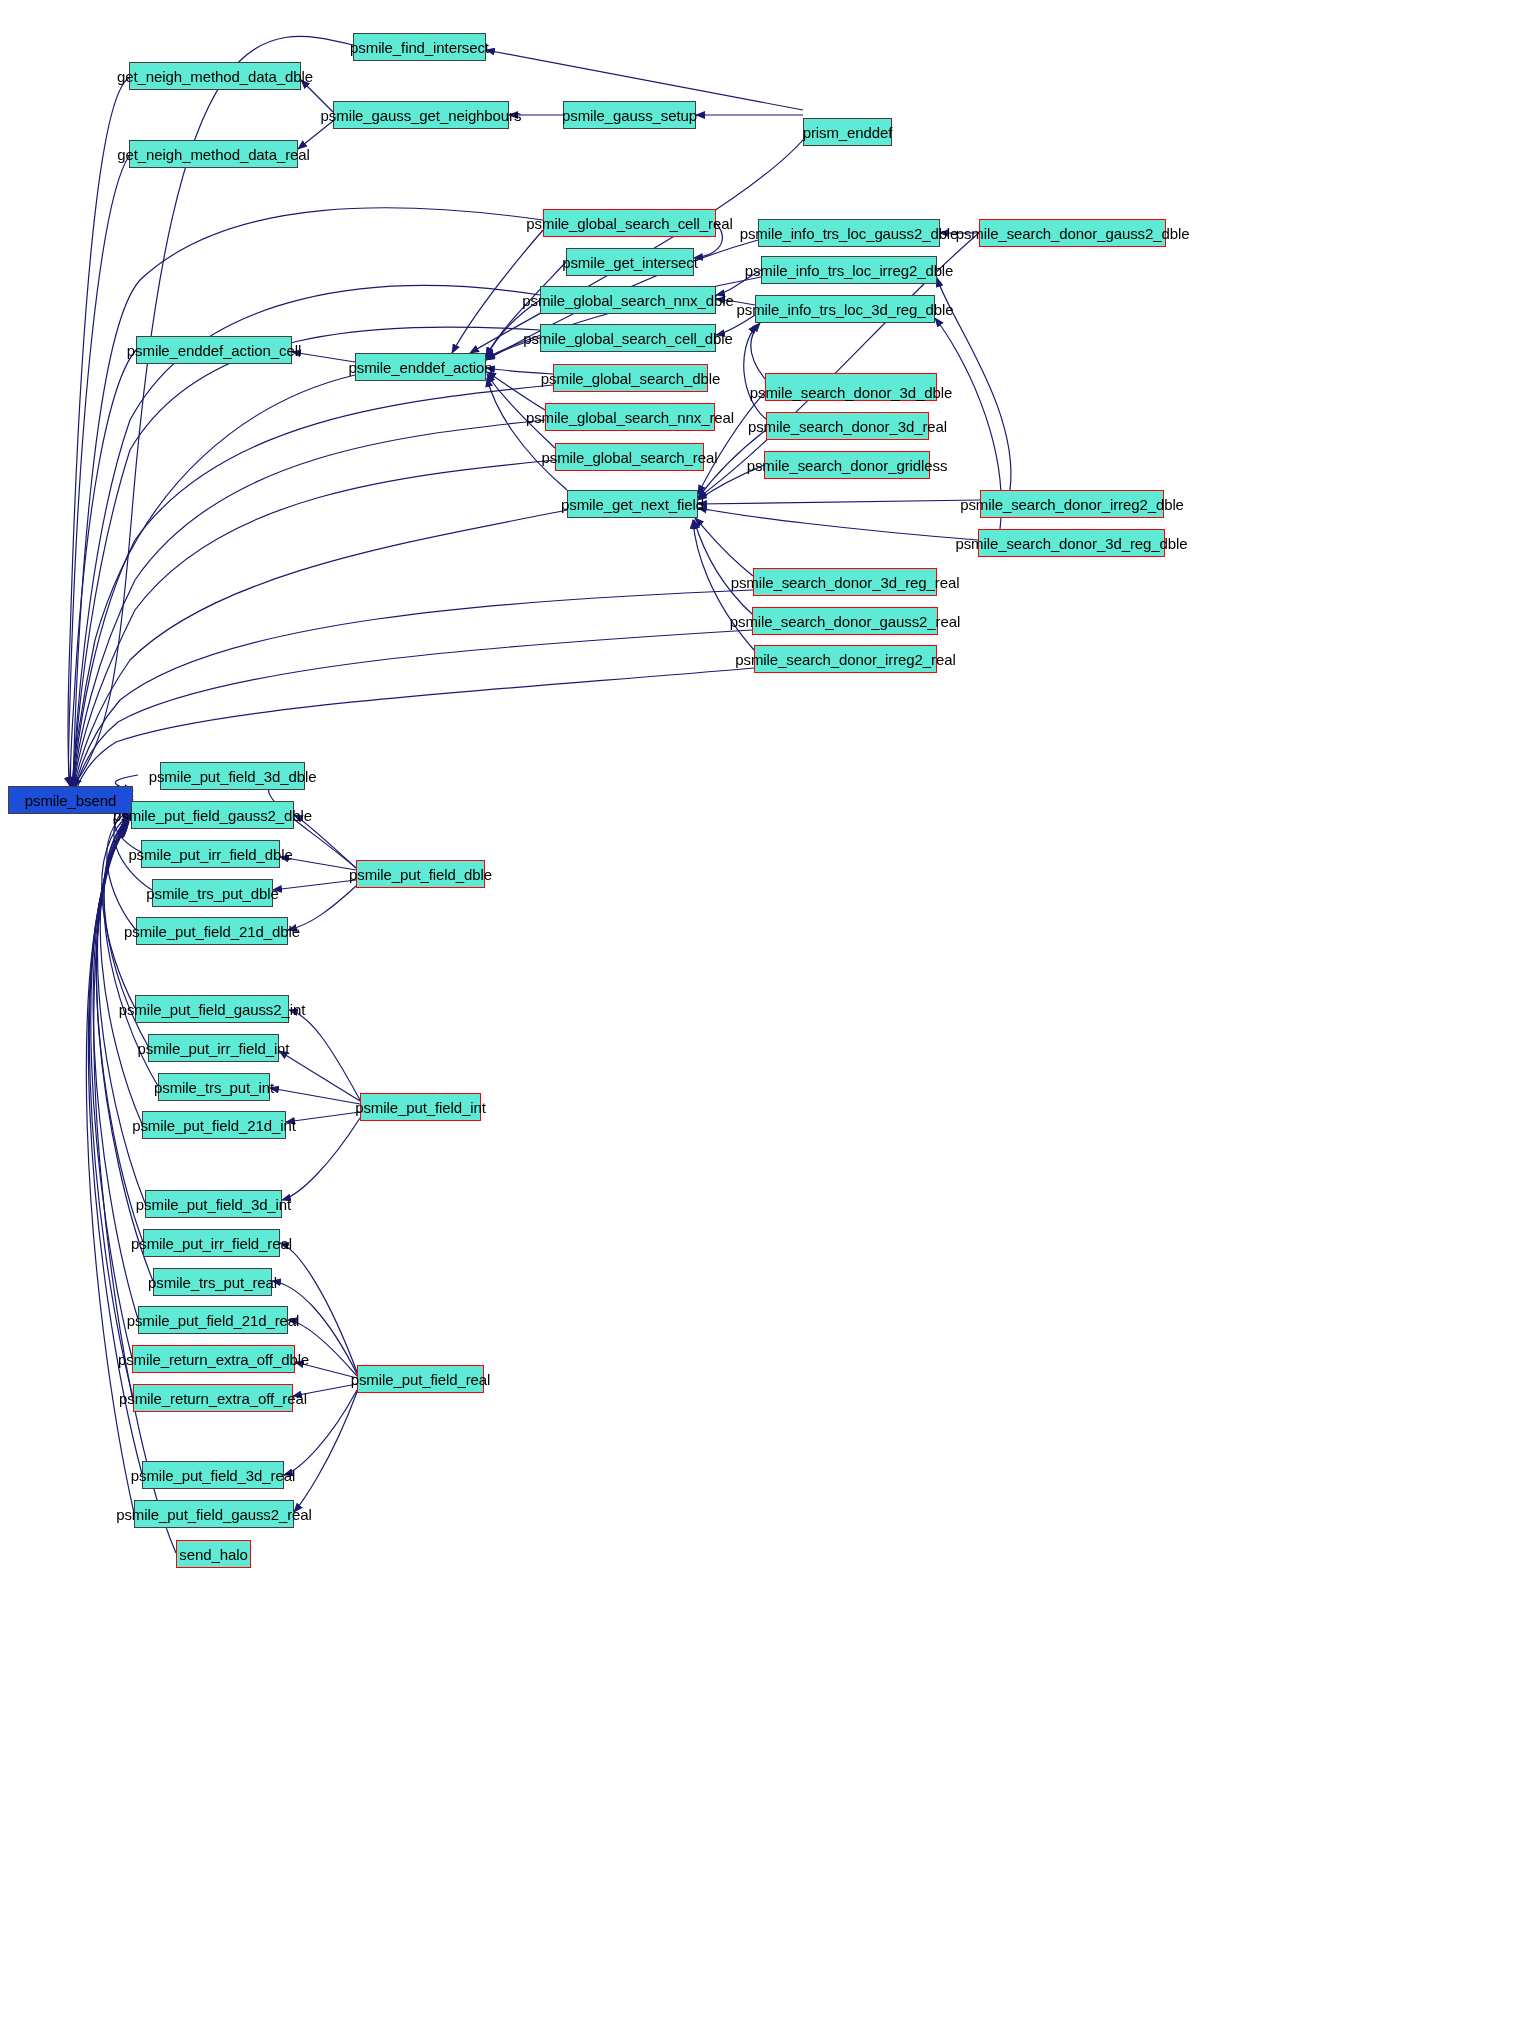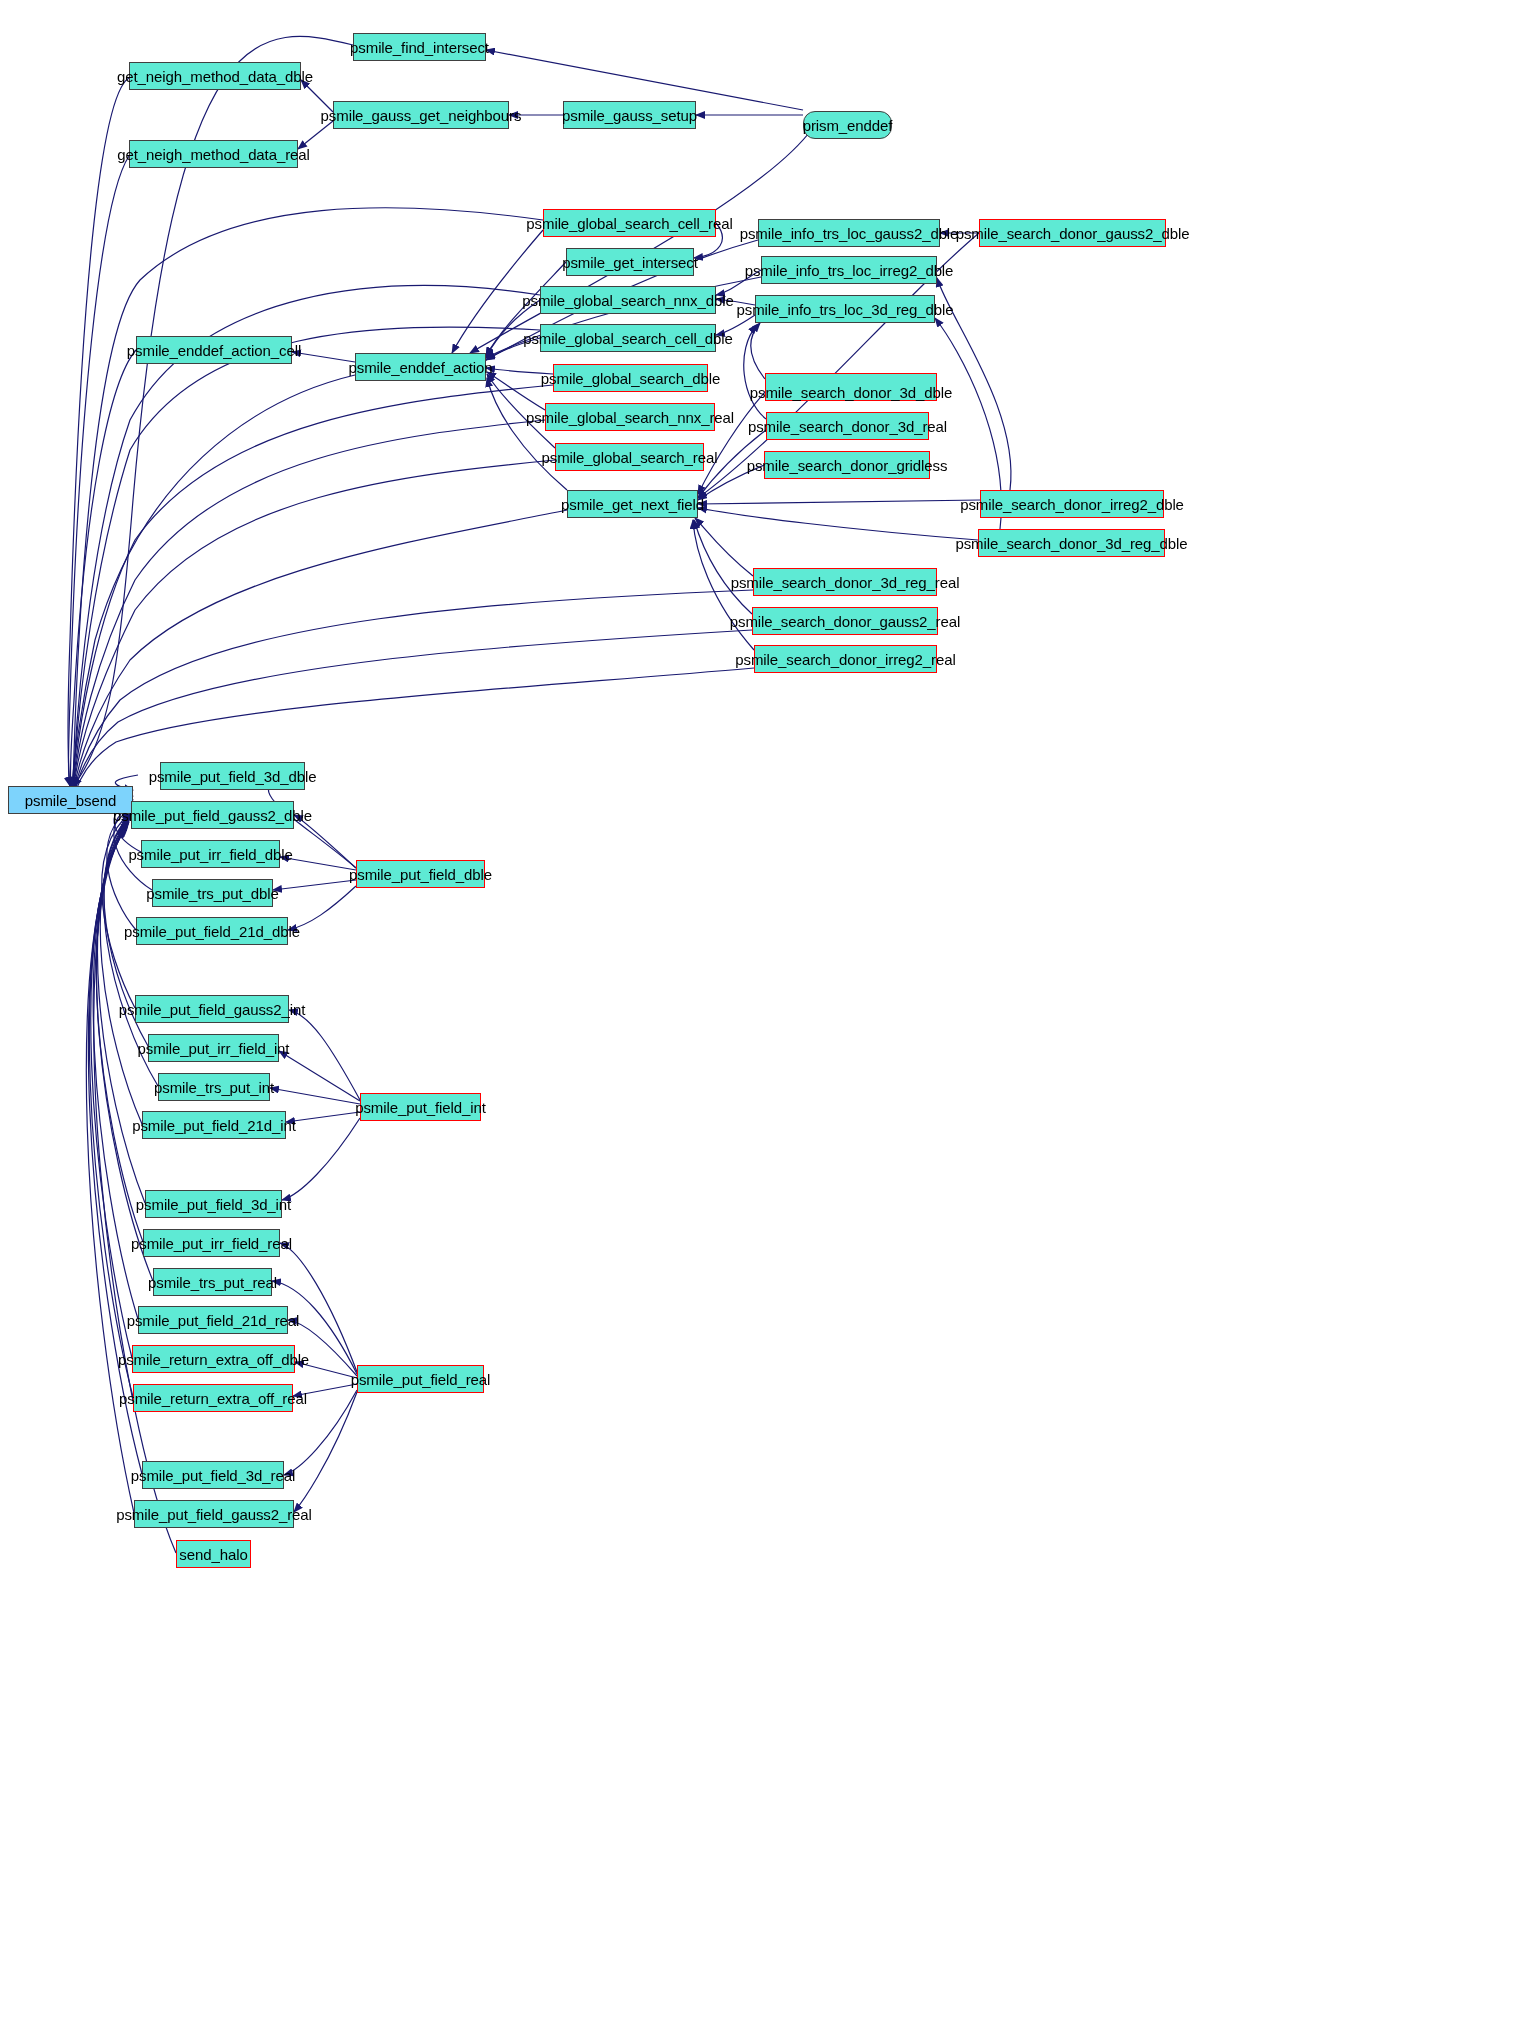--- a/index.html
+++ b/index.html
@@ -43,21 +43,21 @@
     font-size: 15px;
     line-height: 1;
     color: #000000;
     white-space: nowrap;
     letter-spacing: -0.1px;
   }
   .node.red {
     border-color: #ff0000;
   }
   .node.current {
-    background: #7dd3fc;
+    background: #1d4ed8;
     border-color: #404040;
   }
   .node-label {
     display: block;
     padding: 0 6px;
   }
 </style>
 </head>
 <body>
 
@@ -165,21 +165,21 @@
       </div>
       <div class="node" style="left: 129px; top: 62px; width: 172px; height: 28px;">
         <span class="node-label">get_neigh_method_data_dble</span>
       </div>
       <div class="node" style="left: 333px; top: 101px; width: 176px; height: 28px;">
         <span class="node-label">psmile_gauss_get_neighbours</span>
       </div>
       <div class="node" style="left: 563px; top: 101px; width: 133px; height: 28px;">
         <span class="node-label">psmile_gauss_setup</span>
       </div>
-      <div class="node" style="left: 803px; top: 111px; width: 89px; height: 28px; border-radius: 12px;">
+      <div class="node" style="left: 803px; top: 118px; width: 89px; height: 28px;">
         <span class="node-label">prism_enddef</span>
       </div>
       <div class="node" style="left: 129px; top: 140px; width: 169px; height: 28px;">
         <span class="node-label">get_neigh_method_data_real</span>
       </div>
       <div class="node red" style="left: 543px; top: 209px; width: 173px; height: 28px;">
         <span class="node-label">psmile_global_search_cell_real</span>
       </div>
       <div class="node" style="left: 758px; top: 219px; width: 182px; height: 28px;">
         <span class="node-label">psmile_info_trs_loc_gauss2_dble</span>

